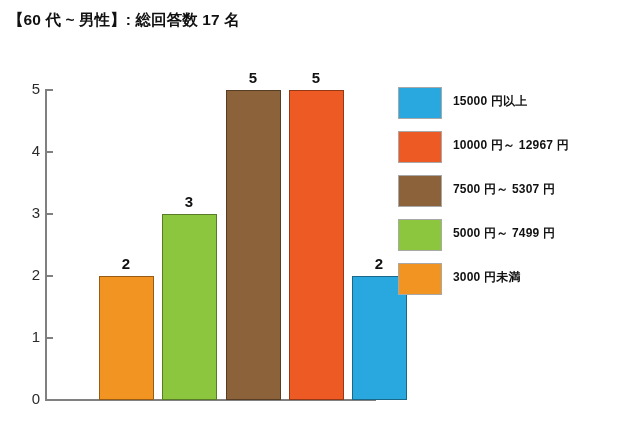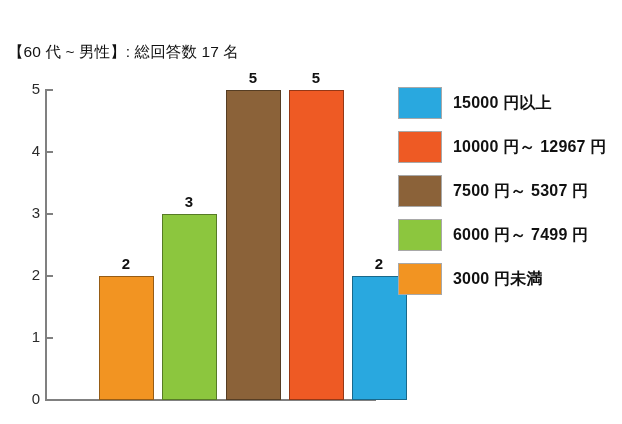--- a/index.html
+++ b/index.html
@@ -23,26 +23,25 @@
 
   
   .title-block {
     position: absolute;
     left: 8px;
     top: 8px;
     width: 600px;
   }
   .title-line {
     font-size: 15.5px;
-    font-weight: normal;
+    font-weight: bold;
     line-height: 23px;
     white-space: nowrap;
     letter-spacing: 0.1px;
     color: #111111;
-    margin-top: 32px;
   }
 
   
   .plot {
     position: absolute;
     left: 0;
     top: 60px;
     width: 380px;
     height: 360px;
   }
@@ -135,21 +134,21 @@
     top: 2px;
     width: 44px;
     height: 32px;
     box-sizing: border-box;
     border: 1px solid #a8a8a8;
   }
   .legend-label {
     position: absolute;
     left: 55px;
     top: 8px;
-    font-size: 16px;
+    font-size: 12px;
     font-weight: bold;
     white-space: nowrap;
     color: #111111;
     letter-spacing: 0.2px;
     text-align: right;
   }
 </style>
 </head>
 <body>
 
@@ -212,21 +211,21 @@
       <div class="legend-item">
         <div class="legend-swatch" style="background: rgb(238, 90, 36);"></div>
         <div class="legend-label">10000 円～ 12967 円</div>
       </div>
       <div class="legend-item">
         <div class="legend-swatch" style="background: rgb(139, 98, 57);"></div>
         <div class="legend-label">7500 円～ 5307 円</div>
       </div>
       <div class="legend-item">
         <div class="legend-swatch" style="background: rgb(140, 198, 62);"></div>
-        <div class="legend-label">6000 円～ 7499 円</div>
+        <div class="legend-label">5000 円～ 7499 円</div>
       </div>
       <div class="legend-item">
         <div class="legend-swatch" style="background: rgb(242, 148, 34);"></div>
         <div class="legend-label">3000 円未満</div>
       </div>
     </div>
 
 </div>
 
 </body></html>

